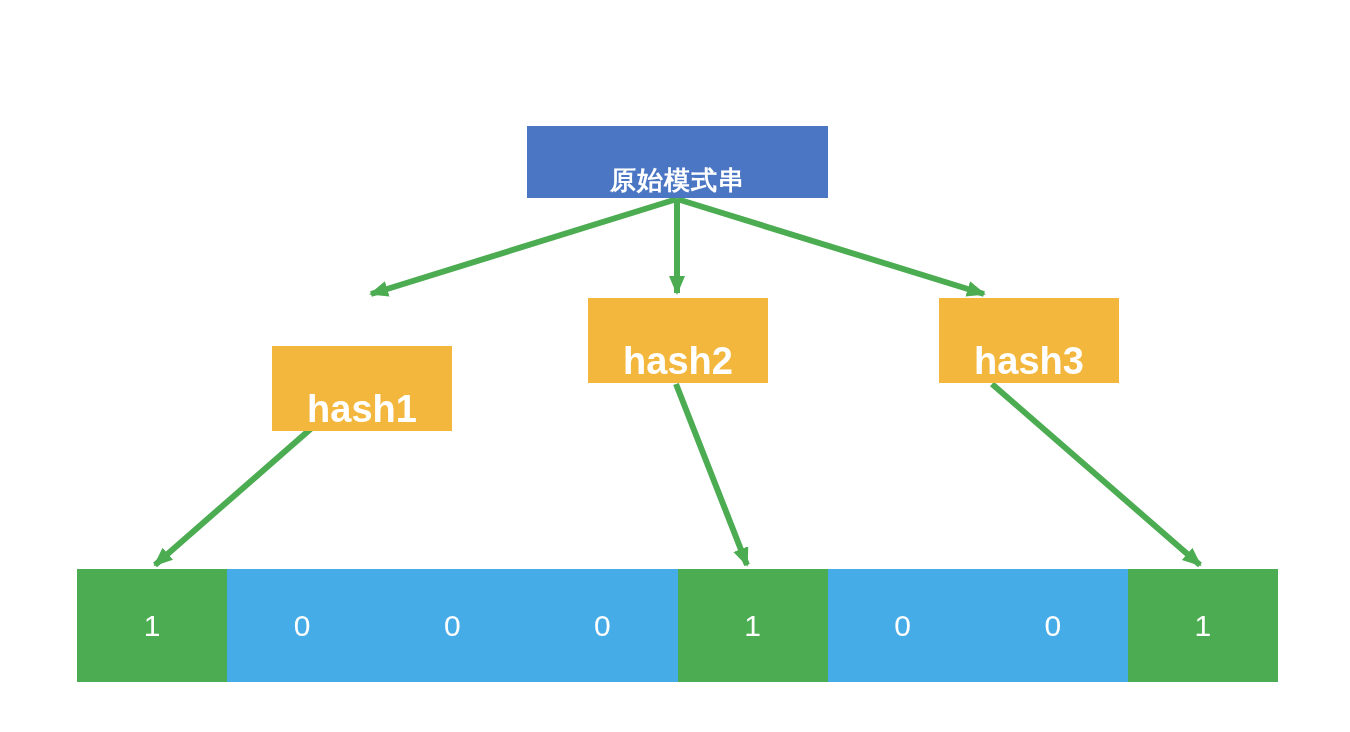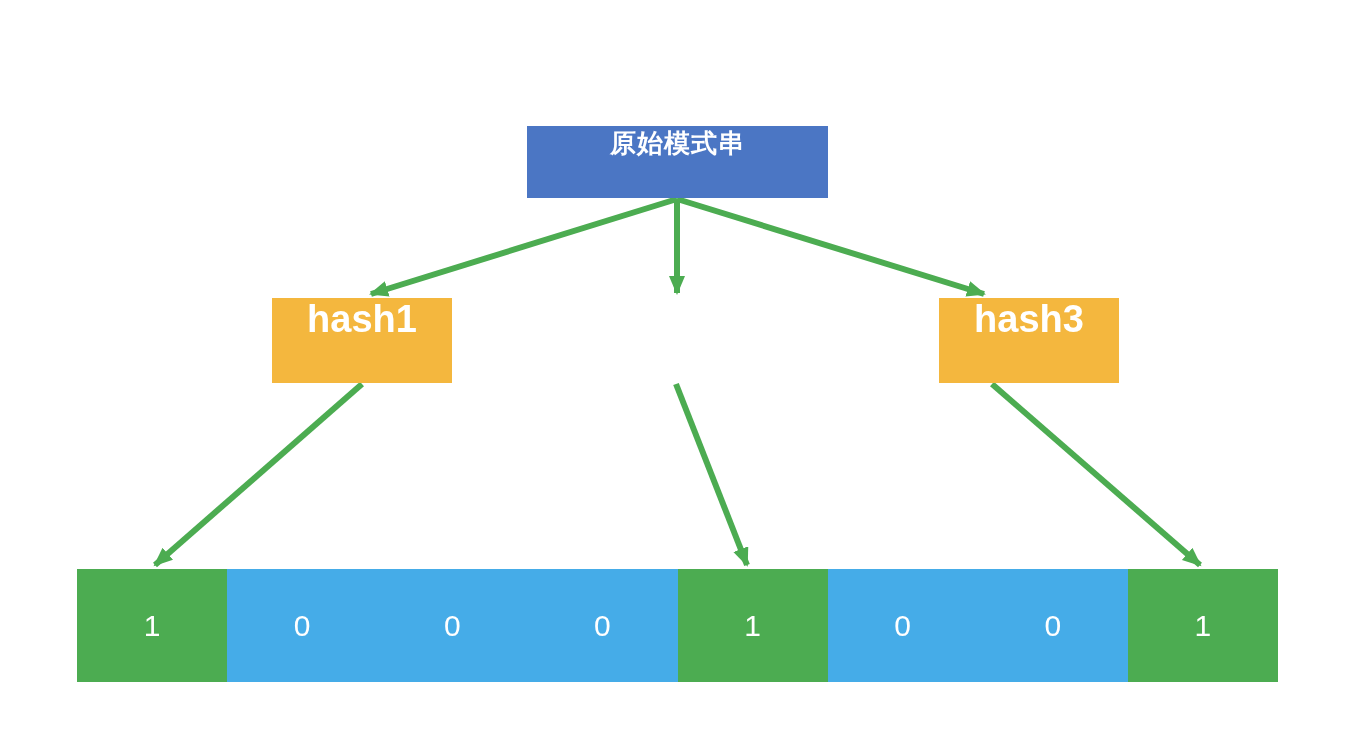--- a/index.html
+++ b/index.html
@@ -13,36 +13,36 @@
     width: 1350px; height: 732px;
     background: #ffffff;
   }
   .arrow-layer {
     position: absolute; left: 0; top: 0;
     width: 1350px; height: 732px;
     pointer-events: none;
   }
   .node {
     position: absolute;
-    display: flex; align-items: flex-start; justify-content: center;
+    display: flex; align-items: flex-end; justify-content: center;
     color: var(--text, #ffffff);
     text-align: center;
   }
   .title-box {
     left: 527px; top: 126px; width: 301px; height: 72px;
     background: var(--title-box-bg, #4B76C4);
     font-size: 26px; font-weight: bold;
     letter-spacing: 1px;
   }
   .hash-box {
     top: 298px; width: 180px; height: 85px;
     background: var(--hash-box-bg, #F4B73E);
     font-size: 38px; font-weight: 600;
   }
-  .hash-box.h1 { left: 272px; }
+  .hash-box.h1 { left: 272px; margin-top: 48px; }
   .hash-box.h2 { left: 588px; }
   .hash-box.h3 { left: 939px; }
   .bit-array {
     position: absolute;
     left: 77px; top: 569px; width: 1201px; height: 113px;
     display: flex;
   }
   .bit-cell {
     flex: 1 1 0;
     display: flex; align-items: center; justify-content: center;
@@ -71,20 +71,23 @@
     </g>
   </svg>
 
   <div class="node title-box">
     <span>原始模式串</span>
   </div>
 
   <div class="node hash-box h1">
     <span>hash1</span>
   </div>
+  <div class="node hash-box h2">
+    <span>hash2</span>
+  </div>
   <div class="node hash-box h3">
     <span>hash3</span>
   </div>
 
   <div class="bit-array">
     <div class="bit-cell" style="background: rgb(76, 172, 81);">1</div>
     <div class="bit-cell" style="background: rgb(69, 172, 232);">0</div>
     <div class="bit-cell" style="background: rgb(69, 172, 232);">0</div>
     <div class="bit-cell" style="background: rgb(69, 172, 232);">0</div>
     <div class="bit-cell" style="background: rgb(76, 172, 81);">1</div>

